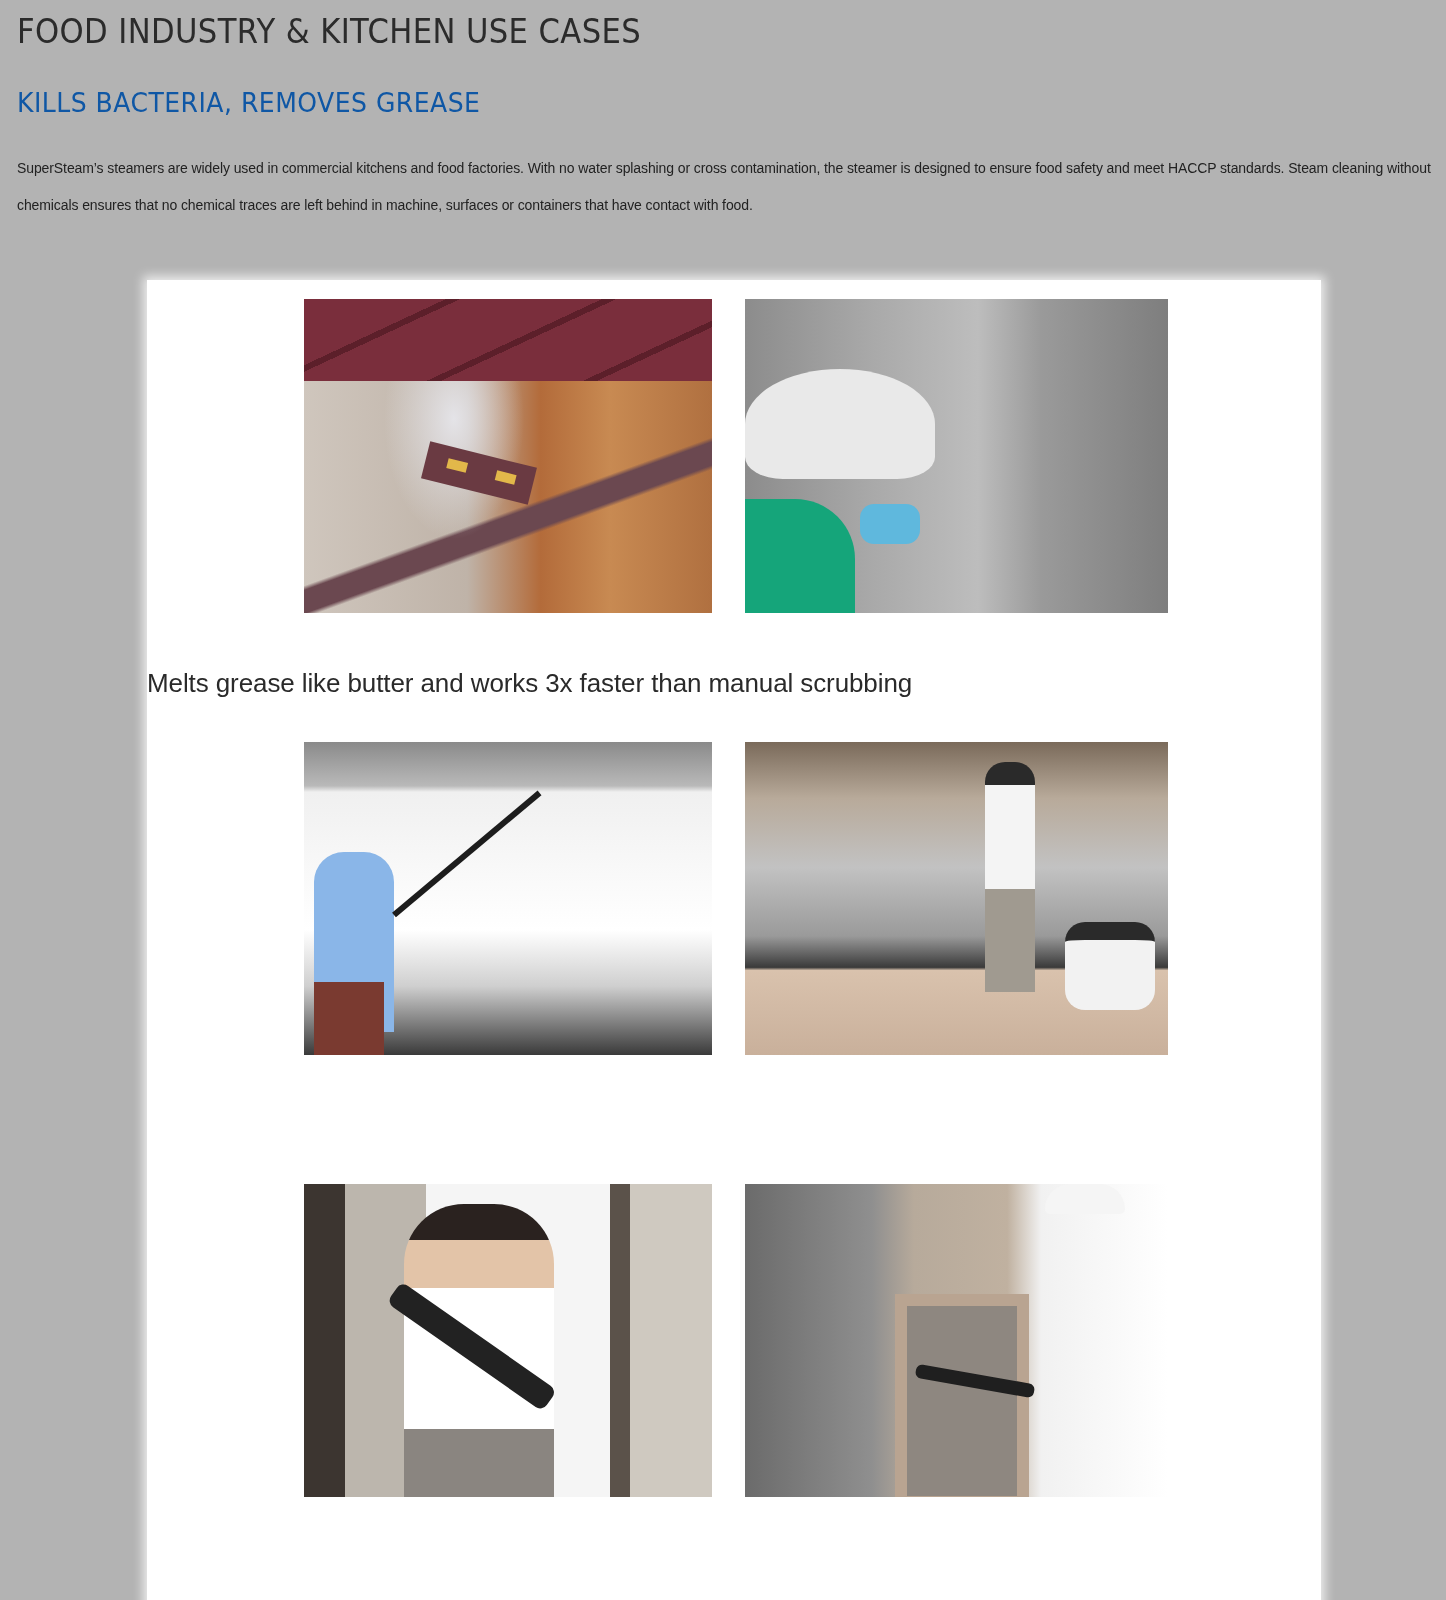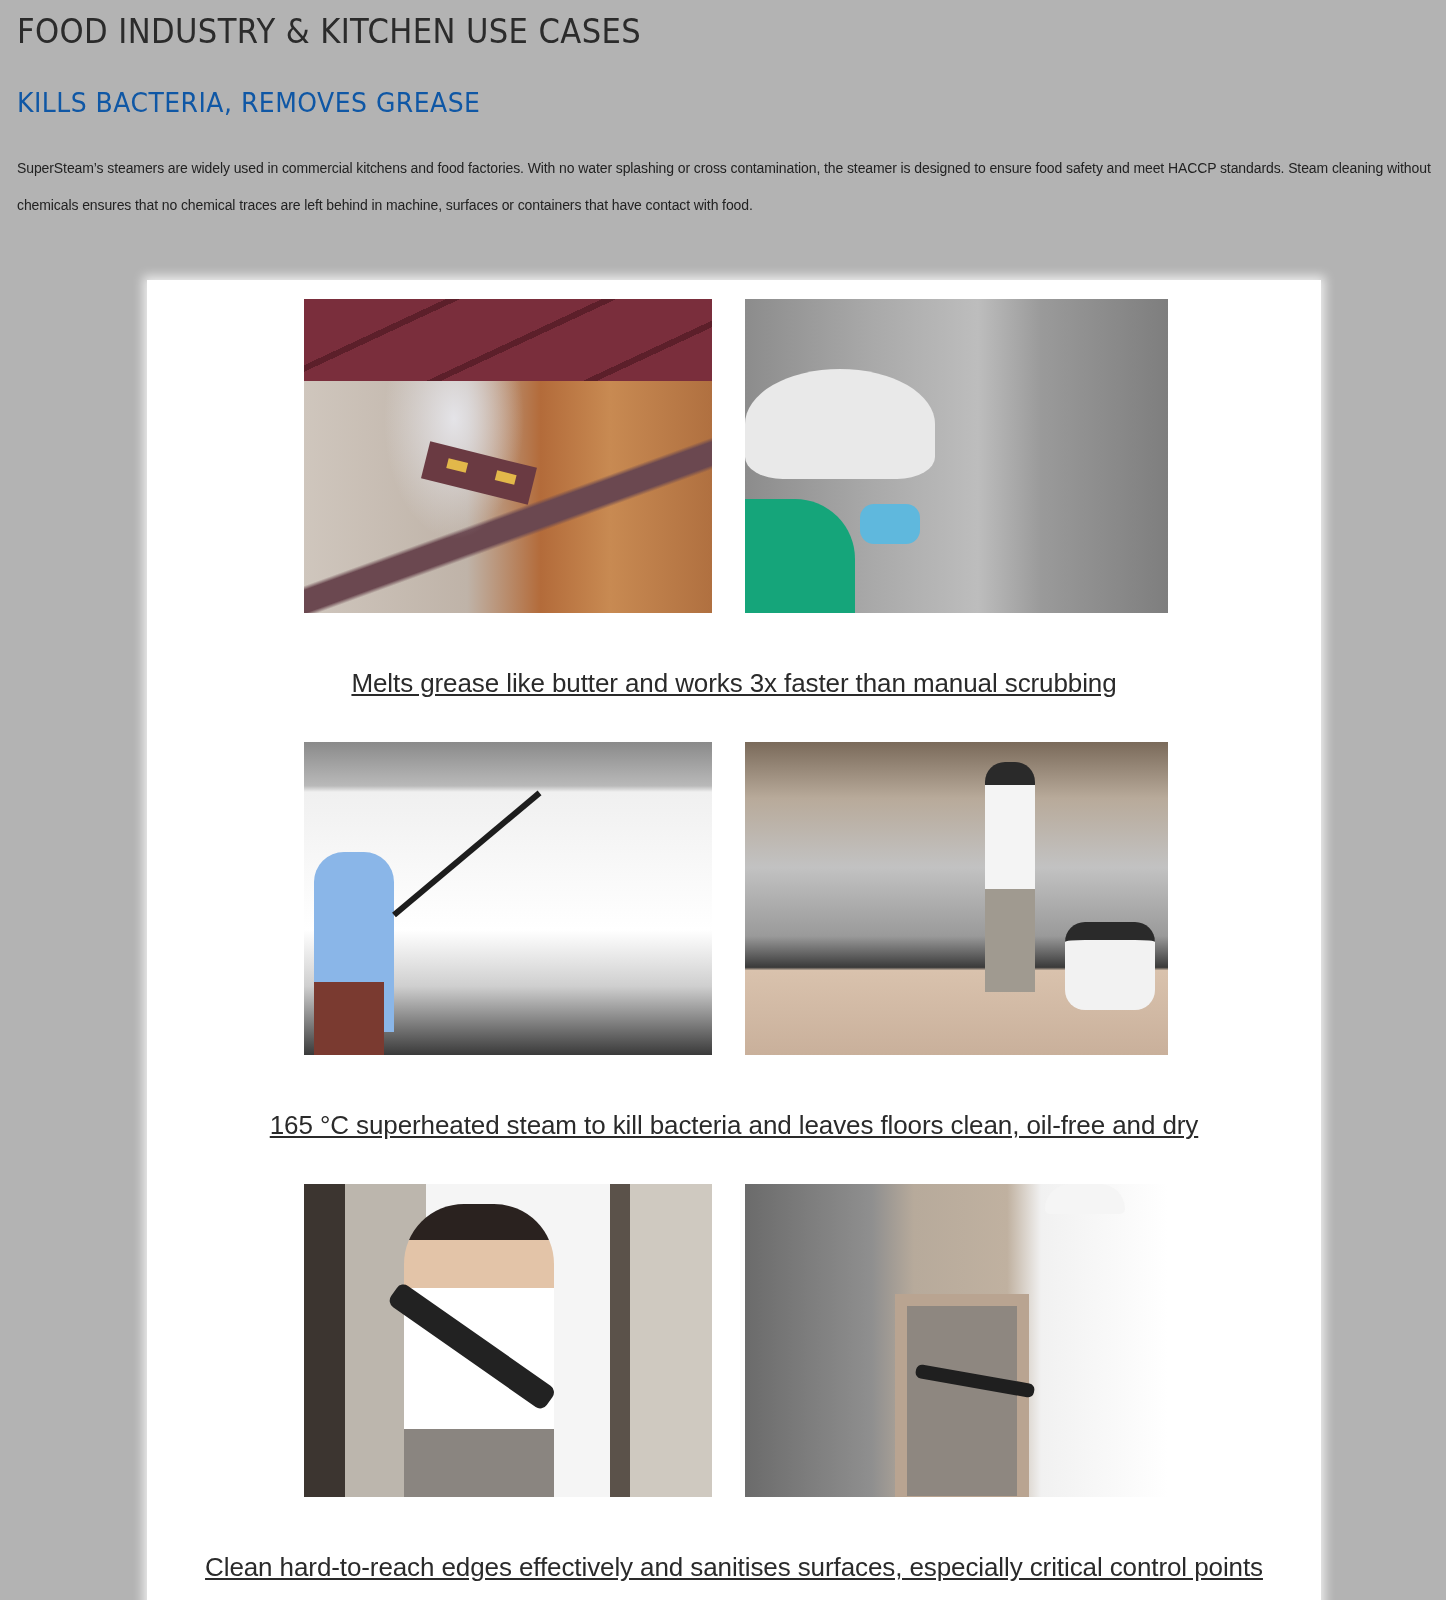--- a/index.html
+++ b/index.html
@@ -68,26 +68,25 @@
   }
   .photo.left { left: 157px; width: 408px; }
   .photo.right { left: 598px; width: 423px; }
   .row1 { top: 19px; height: 314px; }
   .row2 { top: 462px; height: 313px; }
   .row3 { top: 904px; height: 313px; }
   .caption {
     position: absolute;
     left: 0;
     width: 1174px;
-    text-align: center;
+    text-align: left;
     font-size: 26px;
     color: #2a2a2a;
     letter-spacing: -0.1px;
     white-space: nowrap;
-    text-decoration: underline;
   }
   .cap1 { top: 388px; }
   .cap2 { top: 830px; }
   .cap3 { top: 1272px; }
 
   
   .p1 {
     background:
       radial-gradient(ellipse 70px 120px at 150px 120px, rgba(230,230,235,0.95), rgba(230,230,235,0) 100%),
       linear-gradient(160deg, rgba(0,0,0,0) 62%, #6b4850 63%, #6b4850 68%, rgba(0,0,0,0) 69%),
@@ -208,26 +207,24 @@
 
   <div class="photo left row2 p3" title="Man steam cleaning tiled kitchen wall above stove">
     <div class="man"></div>
     <div class="pants"></div>
     <div class="pole"></div>
   </div>
   <div class="photo right row2 p4" title="Woman steam cleaning commercial kitchen floor with steamer unit">
     <div class="woman"></div>
     <div class="machine"></div>
   </div>
-  <div class="caption cap2">165 °C superheated steam to kill bacteria and leaves floors clean, oil-free and dry</div>
 
   <div class="photo left row3 p5" title="Woman steam cleaning oven racks">
     <div class="woman"></div>
     <div class="gun"></div>
   </div>
   <div class="photo right row3 p6" title="Chef steam cleaning oven door">
     <div class="hat"></div>
     <div class="door"></div>
     <div class="wand"></div>
   </div>
-  <div class="caption cap3">Clean hard-to-reach edges effectively and sanitises surfaces, especially critical control points</div>
 
 </div>
 
 </body></html>

